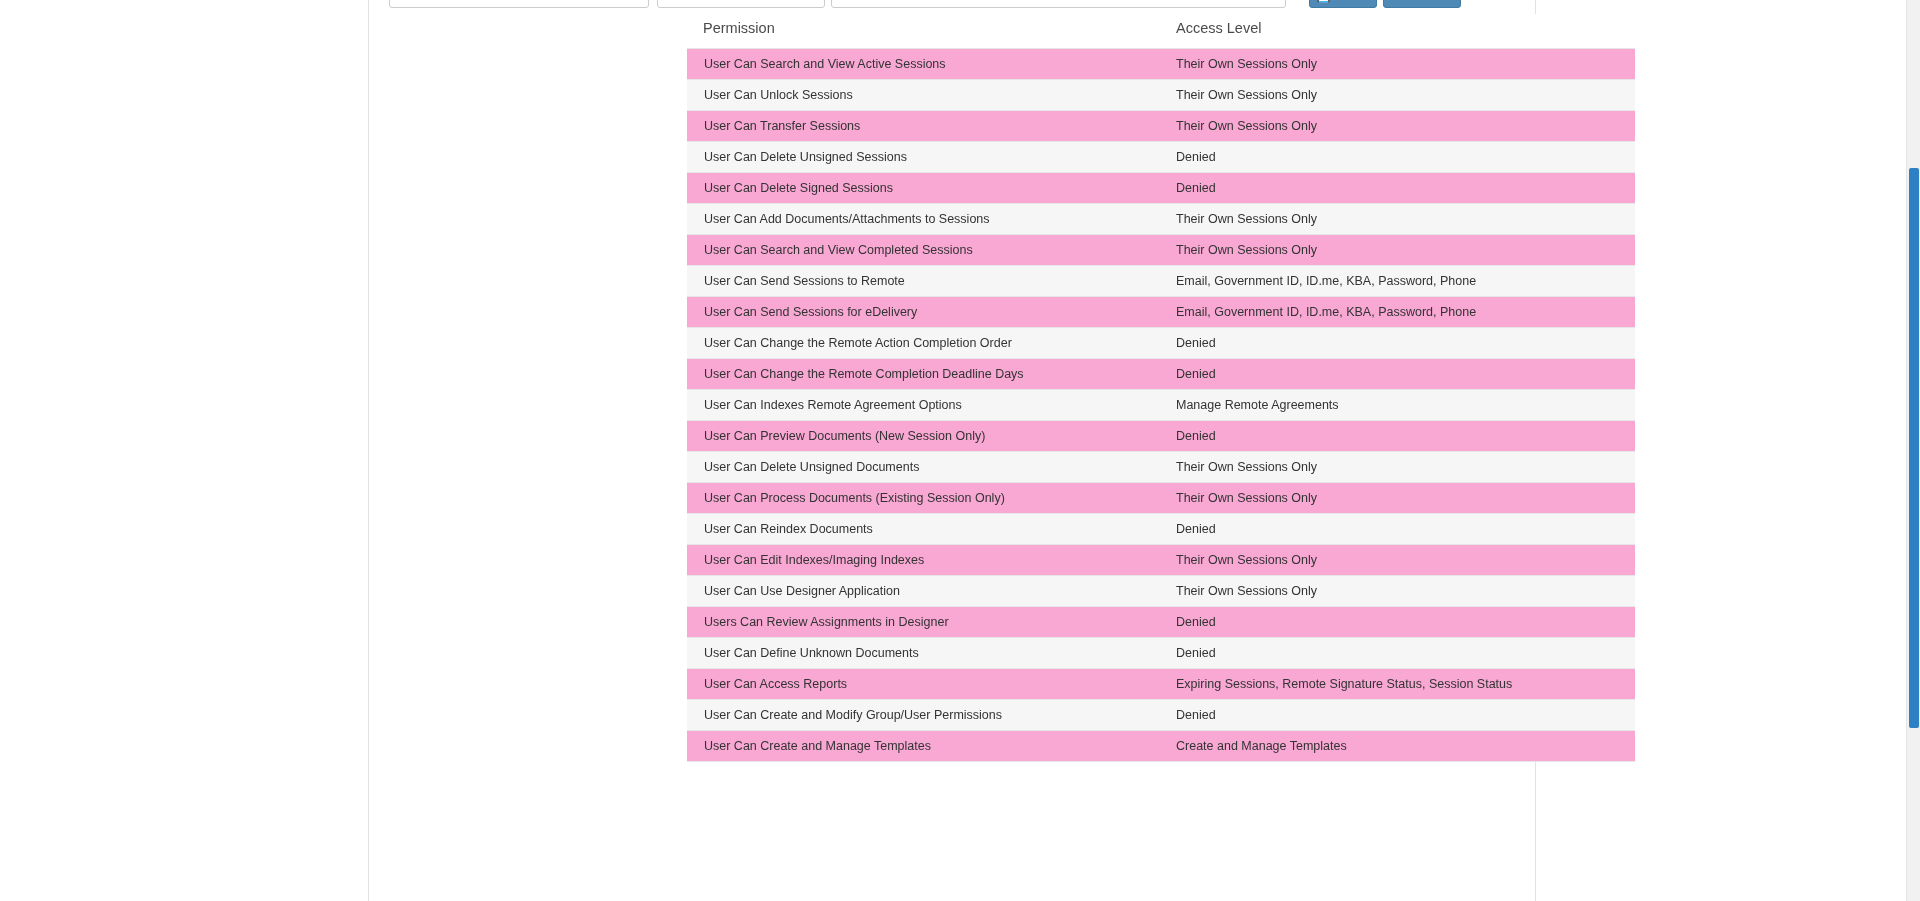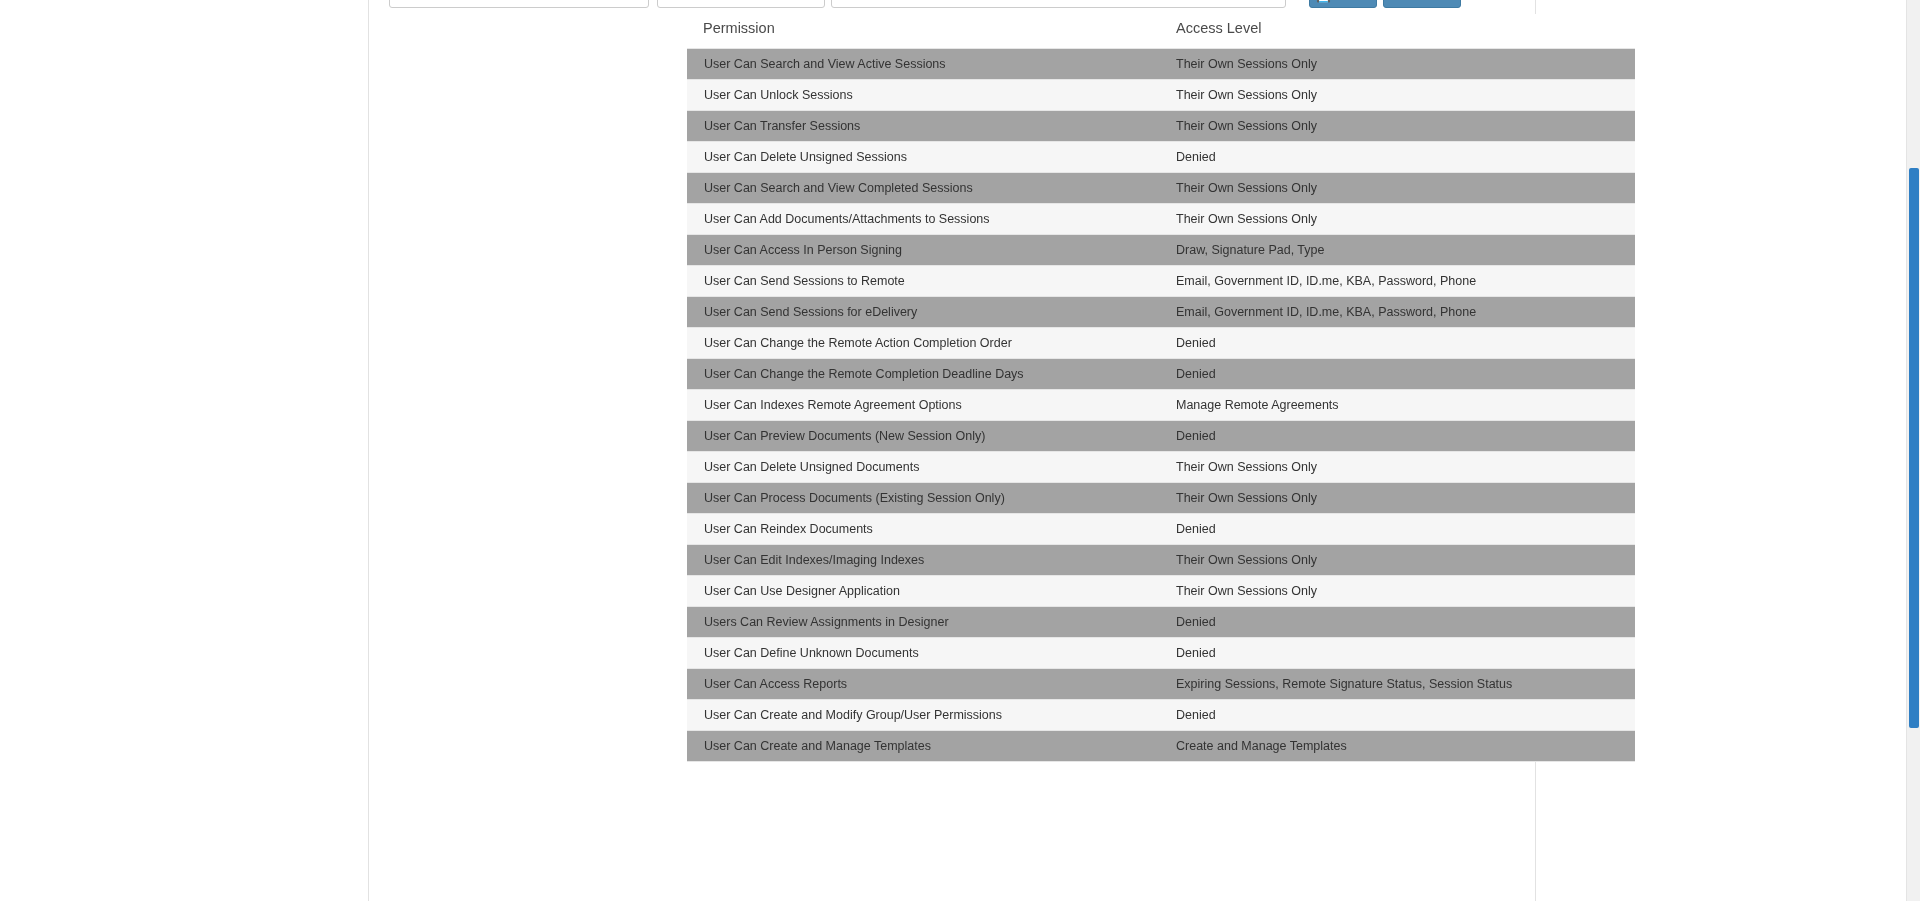--- a/index.html
+++ b/index.html
@@ -100,21 +100,21 @@
     border: none;
     background: #ffffff;
   }
   .perm-table th.col-access { padding-left: 16px; margin-top: 24px; }
   .perm-table td {
     font-size: 12.5px;
     color: #333333;
     padding: 8px 0 8px 16px;
     border-top: 1px solid #e6e6e6;
     border-bottom: 1px solid #e6e6e6;
-    background: #a3a3a3;
+    background: #f9a8d4;
     overflow: hidden;
     white-space: nowrap;
     text-overflow: ellipsis;
   }
   .perm-table tbody tr:nth-child(even) td {
     background: #f6f6f6;
   }
   .perm-table tbody tr td:first-child { padding-left: 17px; }
   col.c1 { width: 473px; }
   col.c2 { width: 475px; }
@@ -186,30 +186,30 @@
             </tr>
             <tr>
               <td>User Can Transfer Sessions</td>
               <td>Their Own Sessions Only</td>
             </tr>
             <tr>
               <td>User Can Delete Unsigned Sessions</td>
               <td>Denied</td>
             </tr>
             <tr>
+              <td>User Can Delete Signed Sessions</td>
+              <td>Denied</td>
+            </tr>
+            <tr>
+              <td>User Can Add Documents/Attachments to Sessions</td>
+              <td>Their Own Sessions Only</td>
+            </tr>
+            <tr>
               <td>User Can Search and View Completed Sessions</td>
               <td>Their Own Sessions Only</td>
-            </tr>
-            <tr>
-              <td>User Can Add Documents/Attachments to Sessions</td>
-              <td>Their Own Sessions Only</td>
-            </tr>
-            <tr>
-              <td>User Can Access In Person Signing</td>
-              <td>Draw, Signature Pad, Type</td>
             </tr>
             <tr>
               <td>User Can Send Sessions to Remote</td>
               <td>Email, Government ID, ID.me, KBA, Password, Phone</td>
             </tr>
             <tr>
               <td>User Can Send Sessions for eDelivery</td>
               <td>Email, Government ID, ID.me, KBA, Password, Phone</td>
             </tr>
             <tr>

